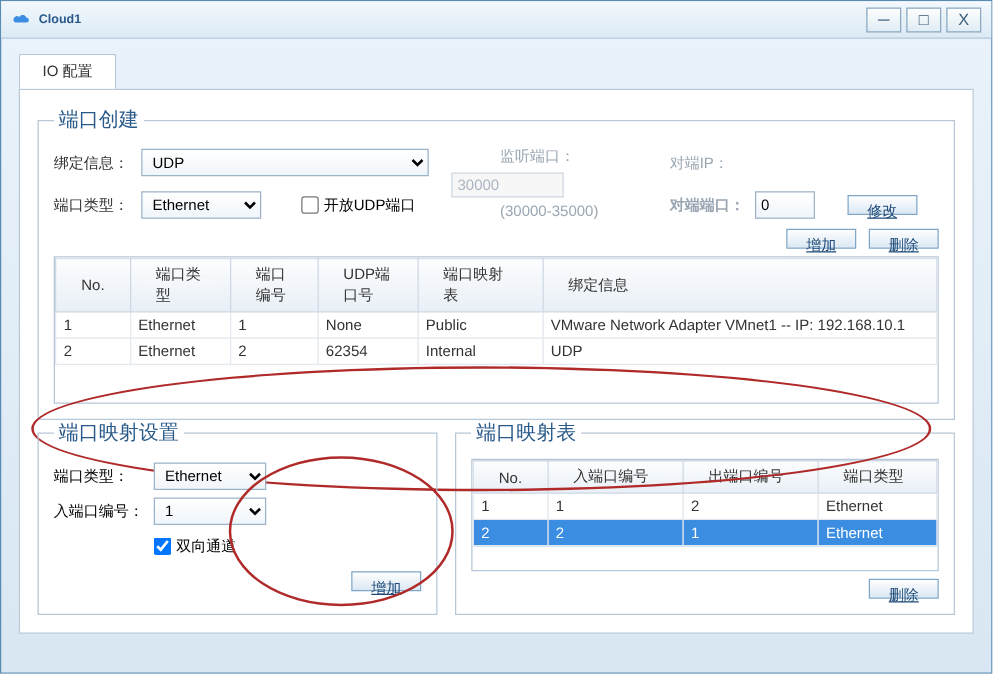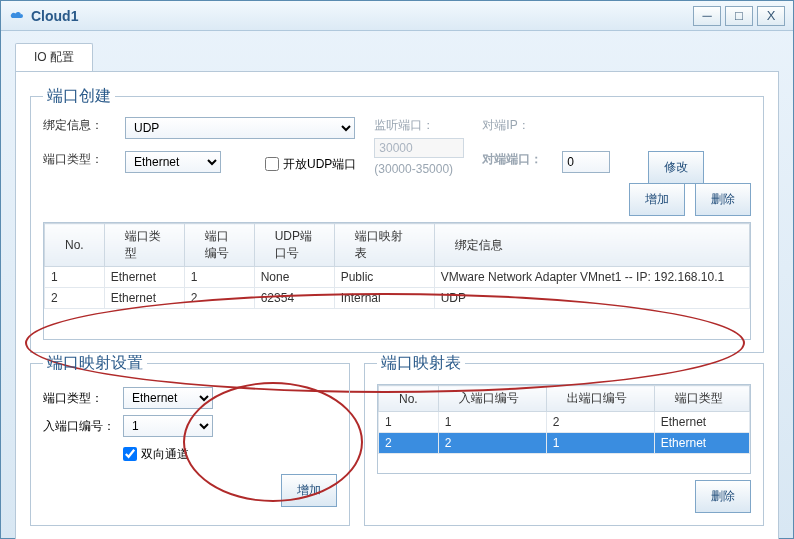--- a/index.html
+++ b/index.html
@@ -1,34 +1,34 @@
 <!DOCTYPE html>
 <html><head>
 <meta charset="utf-8">
 <style>
 * { box-sizing: border-box; margin: 0; padding: 0; font-family: "Microsoft YaHei", Tahoma, Arial, sans-serif; font-size: 12px; }
 body { background: #e8f0f8; width: 794px; height: 539px; overflow: hidden; }
 .window { width: 794px; height: 539px; background: linear-gradient(#eaf3fb, #d8e7f3); border: 1px solid #5a8bb0; position: relative; }
 .titlebar { height: 30px; display: flex; align-items: center; padding: 0 8px; background: linear-gradient(#f2f8fd, #dceaf5); border-bottom: 1px solid #b0c8dc; }
 .title-icon { width: 16px; height: 16px; margin-right: 6px; }
-.title-text { color: #2a5a8a; font-weight: bold; font-size: 14px; flex: 1; }
+.title-text { color: #2a5a8a; font-weight: bold; font-size: 10px; flex: 1; }
 .win-buttons { display: flex; gap: 4px; }
 .win-btn { width: 28px; height: 20px; border: 1px solid #8aa8c0; background: linear-gradient(#fdfefe, #e0ecf4); display: flex; align-items: center; justify-content: center; cursor: pointer; color: #3a5a78; font-size: 13px; }
 .content-area { padding: 12px 14px; }
 .tab-header { display: flex; }
 .tab { background: #fff; border: 1px solid #b6c8d8; border-bottom: none; padding: 5px 18px; color: #333; border-radius: 2px 2px 0 0; }
 .panel { background: #fff; border: 1px solid #b6c8d8; padding: 14px; }
 fieldset.group { border: 1px solid #b6c8d8; padding: 10px 12px 12px 12px; margin: 0; }
 fieldset.group > legend { color: #2a5a8a; padding: 0 4px; font-size: 16px; font-family: Liberation Serif, serif; }
-.row { display: flex; gap: 20px; height: 26px; }
+.row { display: flex; align-items: center; gap: 8px; height: 26px; }
 .form-label { color: #333; min-width: 62px; }
-.disabled-label { color: #9aa6b2; }
+.disabled-label { color: #9aa6b2; margin-left: 39px; }
 select, input[type="text"] { border: 1px solid #9bb3c8; background: linear-gradient(#fff, #f0f5fa); height: 22px; padding: 0 4px; }
 select { height: 22px; }
-.btn { height: 33px; min-width: 56px; border: 1px solid #7fa6c8; background: linear-gradient(#fefefe, #dbe8f3); color: #1d4a78; cursor: pointer; padding: 4px 10px; }
+.btn { height: 16px; min-width: 56px; border: 1px solid #7fa6c8; background: linear-gradient(#fefefe, #dbe8f3); color: #1d4a78; cursor: pointer; padding: 4px 10px; text-decoration: underline; }
 .checkbox-wrap { display: flex; align-items: center; gap: 4px; }
 .checkbox-wrap input { width: 14px; height: 14px; }
 .port-create-grid { display: flex; gap: 18px; align-items: flex-start; }
 .col1 { display: flex; flex-direction: column; gap: 8px; }
 .col2 { display: flex; flex-direction: column; gap: 4px; }
 .col3 { display: flex; flex-direction: column; gap: 8px; }
 .static-val { width: 90px; height: 20px; border: 1px solid #cfd9e2; background: #f7f7f7; padding: 0 4px; display: flex; align-items: center; color: #aab4c0; }
 .add-del-row { display: flex; justify-content: flex-end; gap: 10px; margin-top: 6px; }
 table.data { width: 100%; border-collapse: collapse; background: #fff; font-size: 12px; }
 table.data th { background: linear-gradient(#fcfdfe, #e8eff6); border: 1px solid #cdd8e2; padding: 4px 20px; font-weight: normal; color: #333; text-align: left; }

